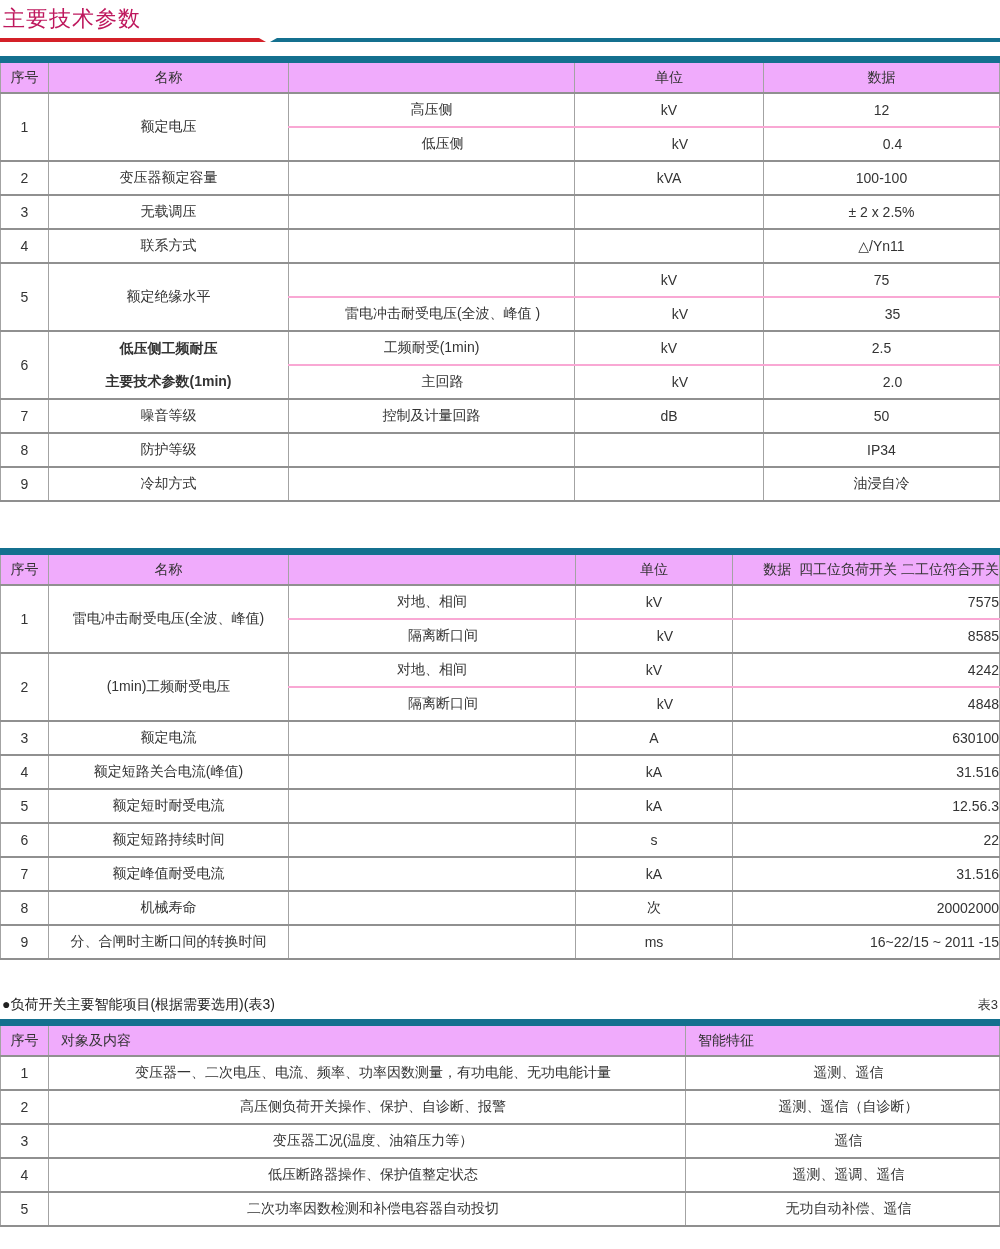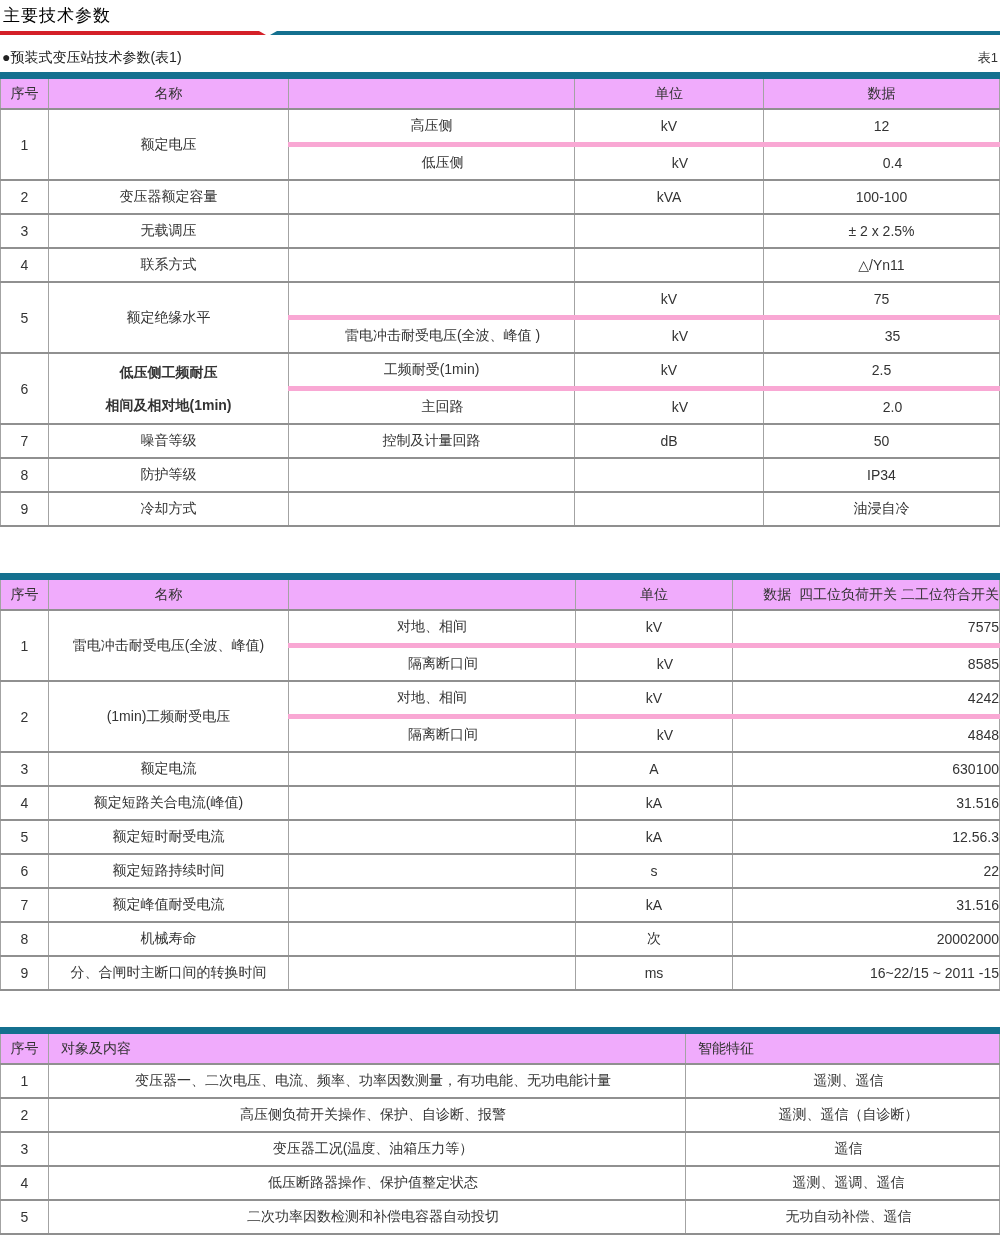--- a/index.html
+++ b/index.html
@@ -1,20 +1,20 @@
 <!DOCTYPE html>
 <html><head>
 <meta charset="utf-8">
 <style>
   html,body{margin:0;padding:0;background:#fff;}
   body{width:1000px;font-family:"Liberation Sans","DejaVu Sans",sans-serif;color:#333;}
   .page{width:1000px;box-sizing:border-box;padding:2px 0 0 0;}
 
   
-  .main-title{font-size:17px;color:#000000;margin:2px 0 4px 3px;font-weight:400;letter-spacing:1px;}
+  .main-title{font-size:22px;color:#be185d;margin:2px 0 4px 3px;font-weight:400;letter-spacing:1px;}
   .rule{position:relative;height:4px;margin-bottom:14px;}
   .rule-red{position:absolute;left:0;top:0;height:4px;width:266px;background:#d42028;
             clip-path:polygon(0 0,calc(100% - 7px) 0,100% 100%,0 100%);}
   .rule-teal{position:absolute;left:270px;top:0;height:4px;right:0;background:#14708f;
             clip-path:polygon(7px 0,100% 0,100% 100%,0 100%);}
 
   
   .section{margin-top:0;}
   .sec2{margin-top:46px;}
   .sec3{margin-top:36px;}
@@ -22,21 +22,21 @@
   .caption{font-size:14px;color:#222;}
   .tag{font-size:13px;color:#333;}
   .bar{height:7px;background:#14708f;}
 
   
   table{width:100%;border-collapse:collapse;table-layout:fixed;border-bottom:2px solid #8f8f8f;}
   td,th{border:1px solid #a3a3a3;font-size:14px;font-weight:400;text-align:center;
         padding:0;height:32px;vertical-align:middle;overflow:hidden;}
   thead th{background:#f0abfc;height:29px;border-top:none;border-bottom:1px solid #8a8a8a;}
   tr.grp td{border-top:2px solid #909090;}
-  tr.sub td{border-top:5px solid #f9a8d4;padding-left:22px;}
+  tr.sub td{border-top:2px solid #f9a8d4;padding-left:22px;}
   .two-line div{line-height:33px;font-weight:bold;}
   .small{font-size:14px;}
 
   
   .dcell{text-align:right;}
   .dcell .v1{display:inline-block;box-sizing:border-box;width:152px;padding-left:17px;}
   .dcell .v2{display:inline-block;}
   th.pre{white-space:pre;text-align:right;padding-left:13px;}
 
   
@@ -49,24 +49,20 @@
 
 <div class="page">
 
   <div class="main-title">主要技术参数</div>
   <div class="rule">
     <div class="rule-red"></div>
     <div class="rule-teal"></div>
   </div>
 
   <div class="section">
-    <div class="caption-row">
-      <span class="caption">●预装式变压站技术参数(表1)</span>
-      <span class="tag">表1</span>
-    </div>
     <div class="bar"></div>
     <table>
       <colgroup>
           <col style="width:48px">
           <col style="width:240px">
           <col style="width:286px">
           <col style="width:189px">
           <col>
         </colgroup>
       <thead>
@@ -121,21 +117,21 @@
         </tr>
         <tr class="sub">
           <td>雷电冲击耐受电压(全波、峰值 )</td>
           <td>kV</td>
           <td>35</td>
         </tr>
         <tr class="grp">
           <td rowspan="2">6</td>
           <td rowspan="2" class="two-line">
             <div>低压侧工频耐压</div>
-            <div>相间及相对地(1min)</div>
+            <div>主要技术参数(1min)</div>
           </td>
           <td>工频耐受(1min)</td>
           <td>kV</td>
           <td>2.5</td>
         </tr>
         <tr class="sub">
           <td>主回路</td>
           <td>kV</td>
           <td>2.0</td>
         </tr>
@@ -277,20 +273,24 @@
           <td>ms</td>
           <td class="dcell">
             <span class="v1">16~22/15 ~ 20</span><span class="v2">11 -15</span>
           </td>
         </tr>
       </tbody>
     </table>
   </div>
 
   <div class="section sec3">
+    <div class="caption-row">
+      <span class="caption">●负荷开关主要智能项目(根据需要选用)(表3)</span>
+      <span class="tag">表3</span>
+    </div>
     <div class="bar"></div>
     <table class="t3">
       <colgroup>
           <col style="width:48px">
           <col style="width:637px">
           <col>
         </colgroup>
       <thead>
         <tr>
           <th class="c">序号</th>

